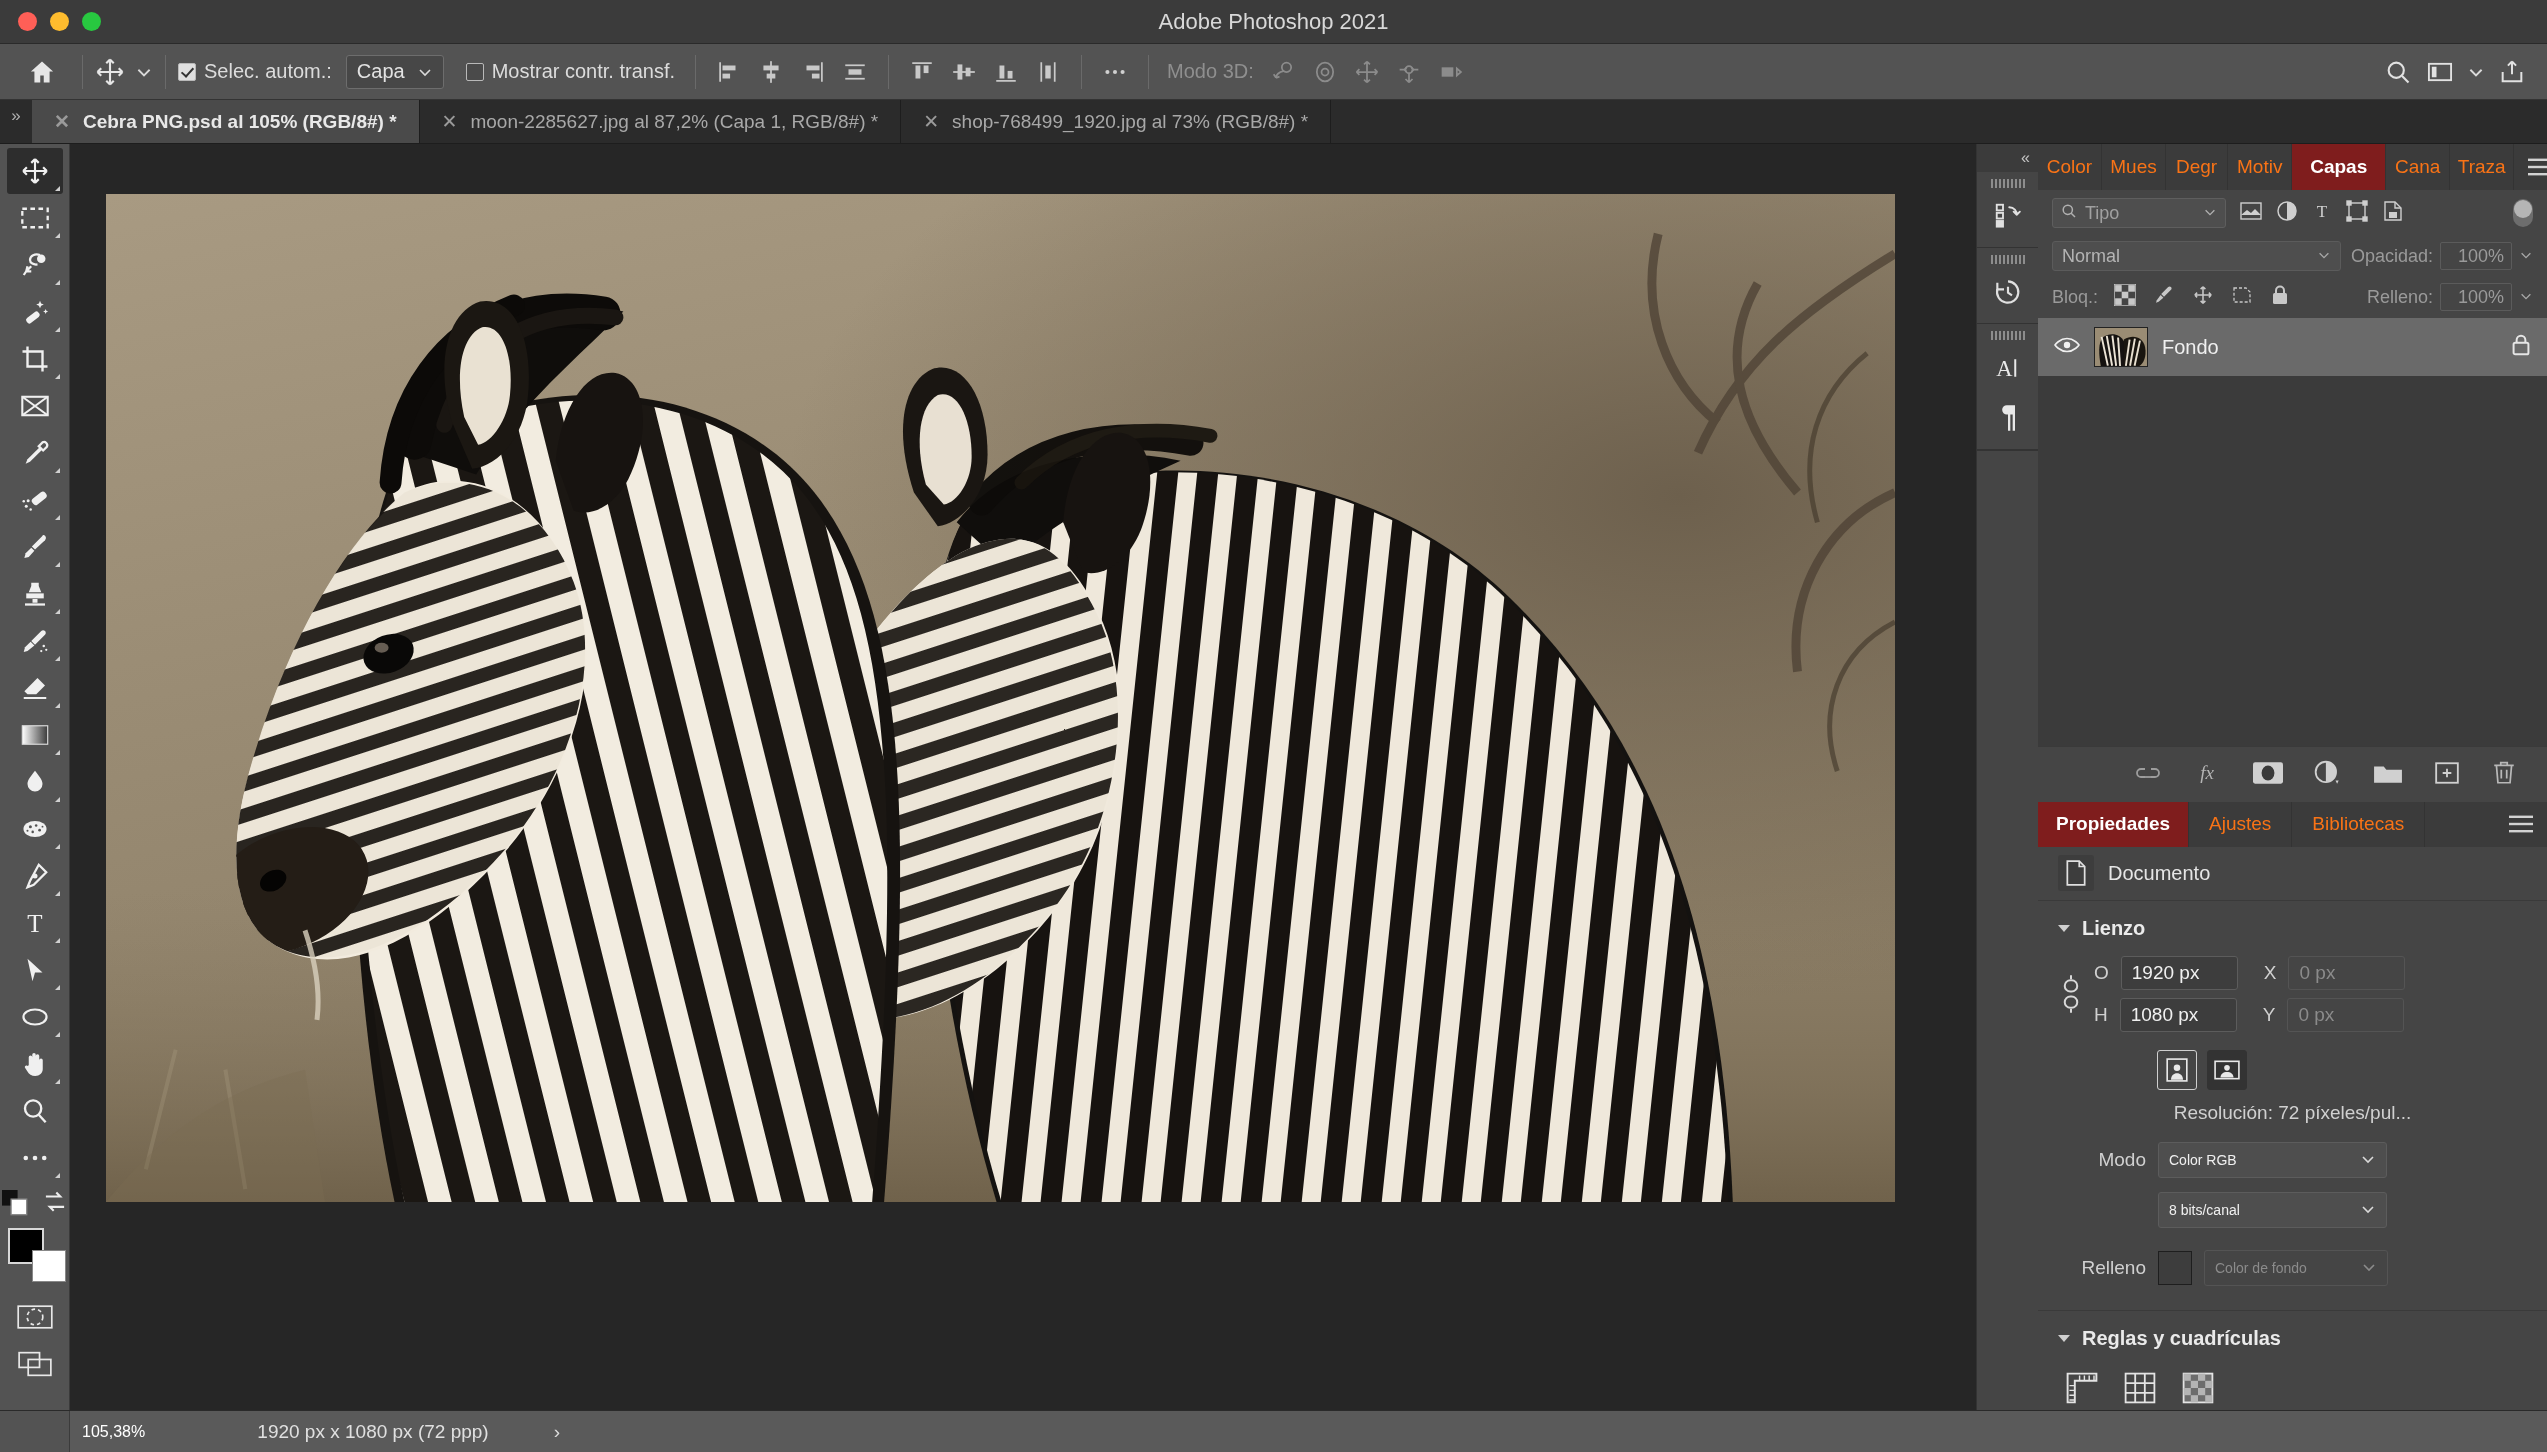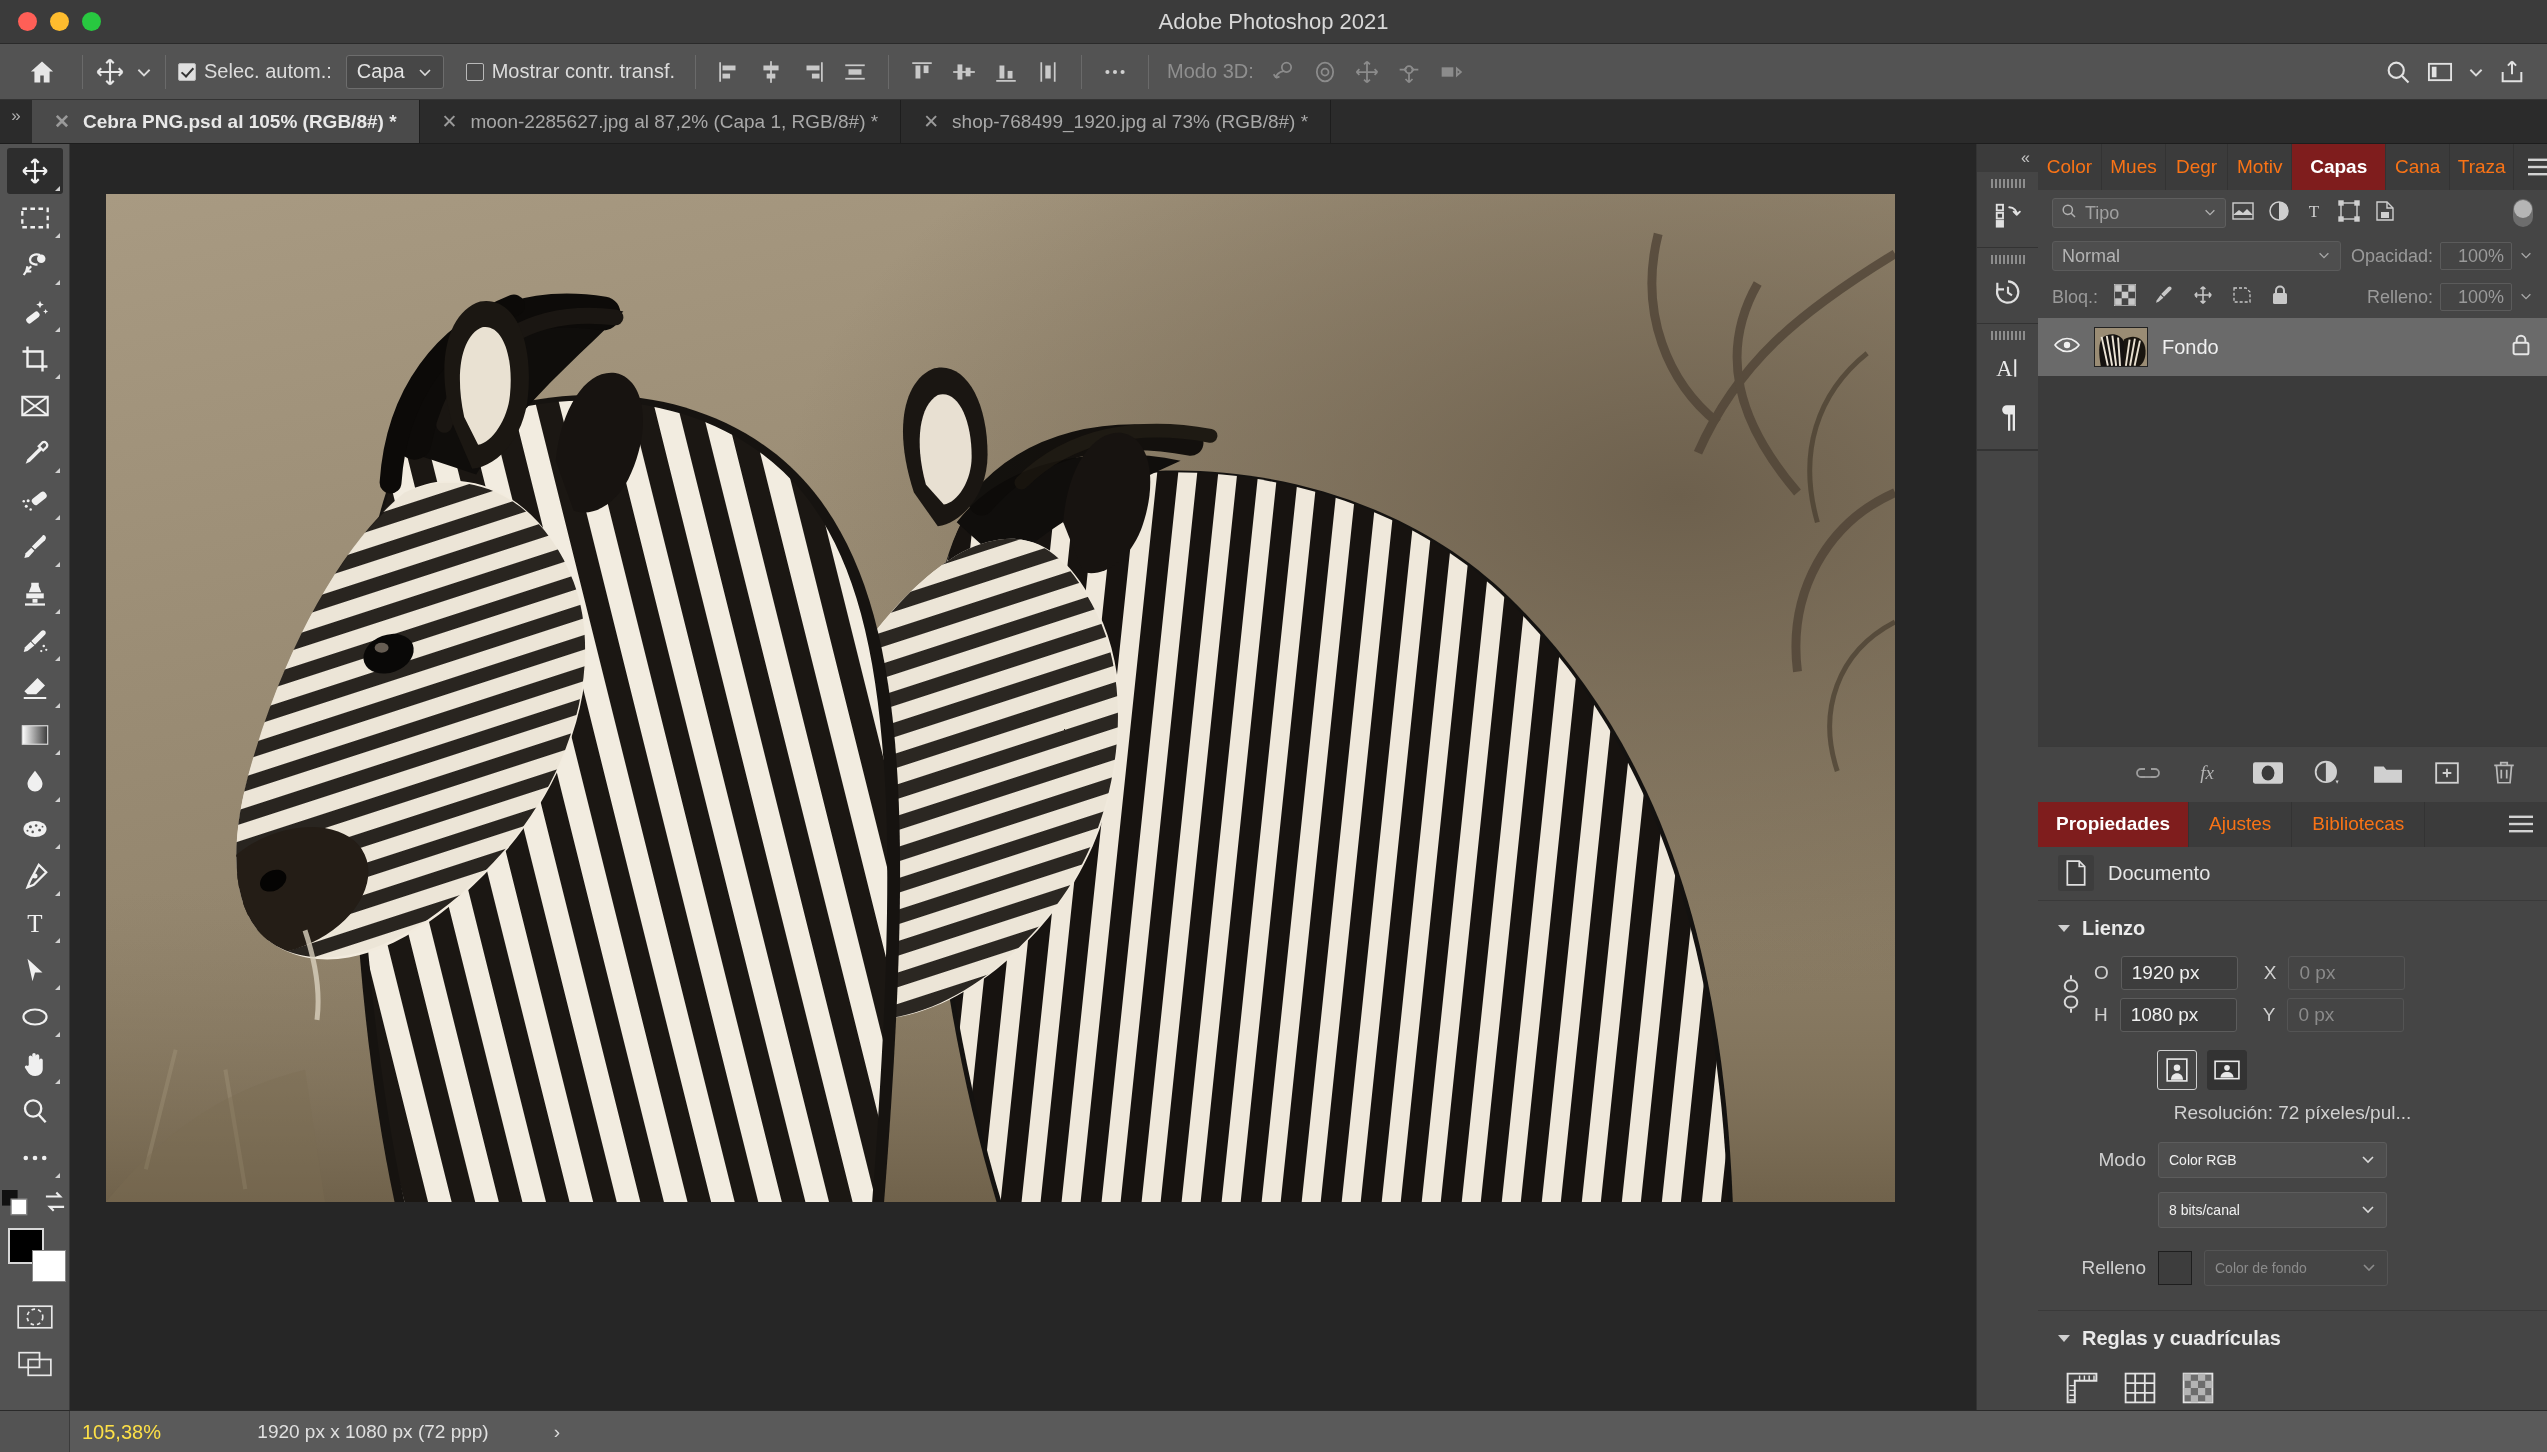--- a/index.html
+++ b/index.html
@@ -132,21 +132,21 @@
   .ptab{
     display:flex;align-items:center;justify-content:center;
     font-size:19px;color:#f97316;padding:0 10px;border-right:1px solid #333;
     overflow:hidden; white-space:nowrap; flex:none; max-width:64px;
   }
   .ptab.active{ background:#7f1d1d; color:#fff; font-weight:bold; max-width:none; padding:0 18px; }
   .pmenu{ margin-left:auto; display:flex;align-items:center; padding:0 14px; }
 
   .layers-body{ background:#454545; }
   .row{ display:flex; align-items:center; padding:0 14px; }
-  .filterrow{ height:46px; }
+  .filterrow{ height:46px; gap:8px; }
   .searchbox{
     flex:1; height:30px; background:#4e4e4e; border:1px solid #5e5e5e; border-radius:3px;
     display:flex; align-items:center; padding:0 8px; gap:8px; font-size:18px; color:#a0a0a0;
     max-width:174px;
   }
   .filtericons{ display:flex; gap:14px; align-items:center; margin-left:6px; }
   .pill{ width:20px;height:28px;border-radius:10px;background:#6d6d6d; margin-left:auto; position:relative;}
   .pill:after{content:"";position:absolute;left:1px;top:1px;width:18px;height:18px;border-radius:50%;background:#b5b5b5;}
 
   .blendrow{ height:40px; gap:10px; }
@@ -208,21 +208,21 @@
   
   #statusbar{
     height:43px; background:#3b3b3b; display:flex; align-items:stretch;
     border-top:1px solid #2a2a2a;
   }
   .st-zoom{
     width:70px; flex:none; background:#535353; border-right:1px solid #3b3b3b;
   }
   .st-zoomtxt{
     width:139px;flex:none;display:flex;align-items:center;padding-left:12px;
-    font-size:20px;color:#fde047; background:#5a5a5a;
+    font-size:16px;color:#ffffff; background:#5a5a5a;
   }
   .st-info{
     flex:none; width:328px; display:flex;align-items:center;justify-content:center;
     font-size:19px;color:#e0e0e0; background:#5a5a5a;
   }
   .st-arrow{ width:40px;flex:none;display:flex;align-items:center;justify-content:center;color:#ddd;font-size:19px;background:#5a5a5a;}
   .st-rest{ flex:1; background:#5a5a5a; }
 </style>
 </head>
 <body>

